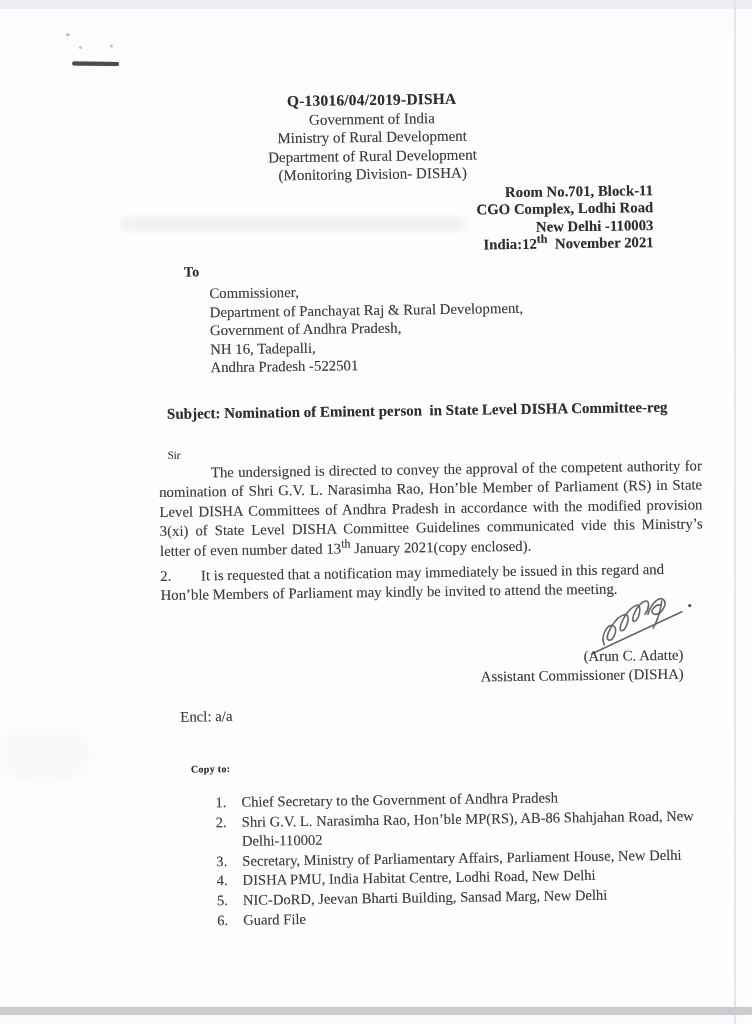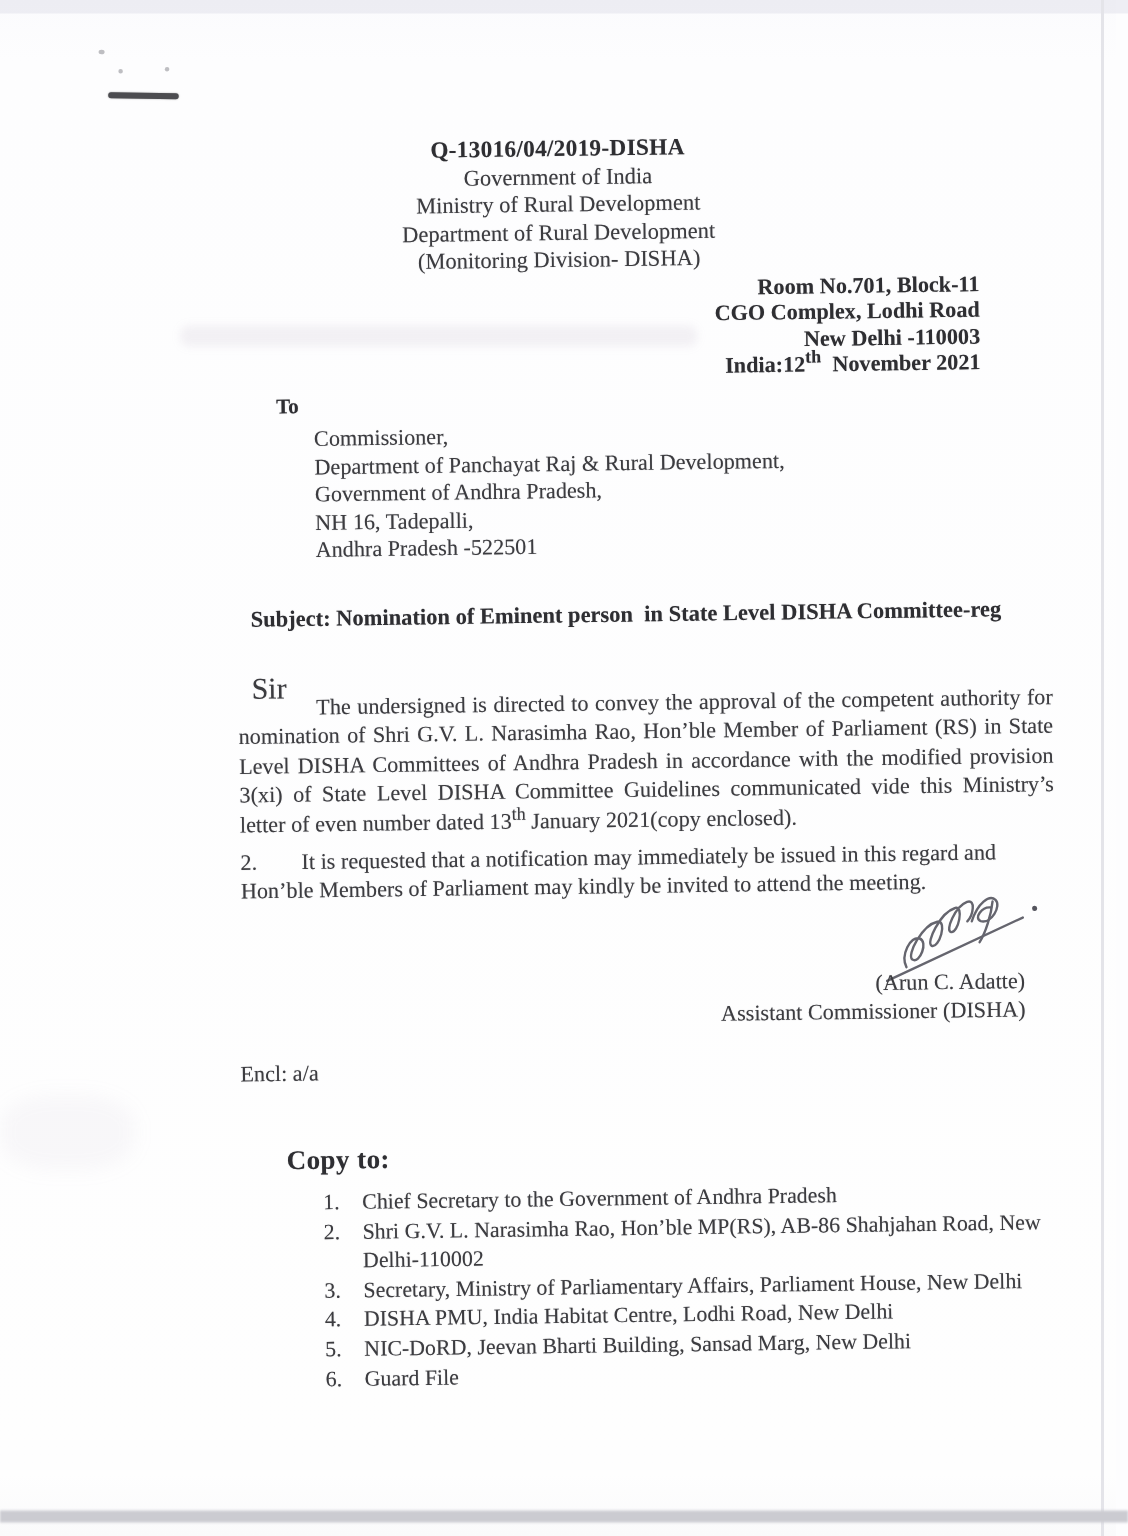--- a/index.html
+++ b/index.html
@@ -46,40 +46,40 @@
     font-size: 14.8px; line-height: 17.4px;
   }
 
   .to-label { left: 168px; top: 262px; font-size: 14px; margin-left: 18px; }
   .recipient-block {
     left: 211px; top: 282px; width: 420px;
     font-size: 14.8px; line-height: 18.6px;
   }
 
   .subject-line { left: 167px; top: 403px; width: 540px; font-size: 15px; }
-  .salutation  { left: 167px; top: 446px; font-size: 20px; }
+  .salutation  { left: 167px; top: 446px; font-size: 11px; }
 
   .para1 {
     left: 158px; top: 461px; width: 543px;
     font-size: 14.8px; line-height: 19.4px;
     text-align: justify; text-indent: 52px;
   }
   .para2 {
     left: 158px; top: 564px; width: 543px;
     font-size: 14.8px; line-height: 19.4px;
   }
 
   .signature-svg { left: 582px; top: 596px; }
   .signoff-block {
     left: 400px; top: 650px; width: 280px;
     font-size: 14.8px; line-height: 19px;
   }
 
-  .encl-line { left: 156px; top: 706px; font-size: 14.8px; text-align: center; }
-  .copyto-heading { left: 186px; top: 761px; font-size: 18px; letter-spacing: 0.3px; }
+  .encl-line { left: 176px; top: 706px; font-size: 14.8px; text-align: center; }
+  .copyto-heading { left: 186px; top: 761px; font-size: 10px; letter-spacing: 0.3px; }
 
   .copy-list {
     left: 210px; top: 791px; width: 512px;
     font-size: 14.6px; line-height: 19.6px;
   }
   .copy-item { display: flex; }
   .copy-item .num { flex: 0 0 26px; }
   .copy-item .itxt { flex: 1; }
 
   

